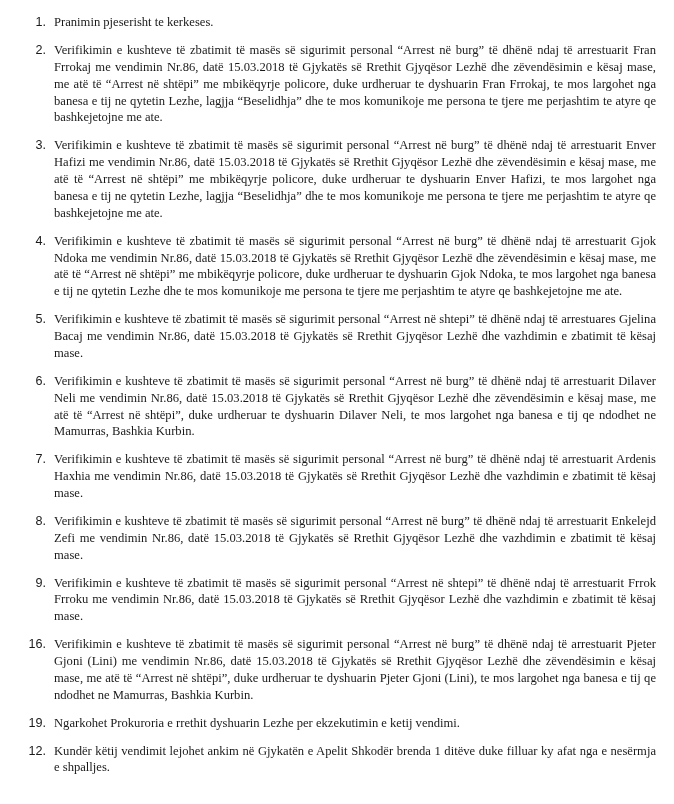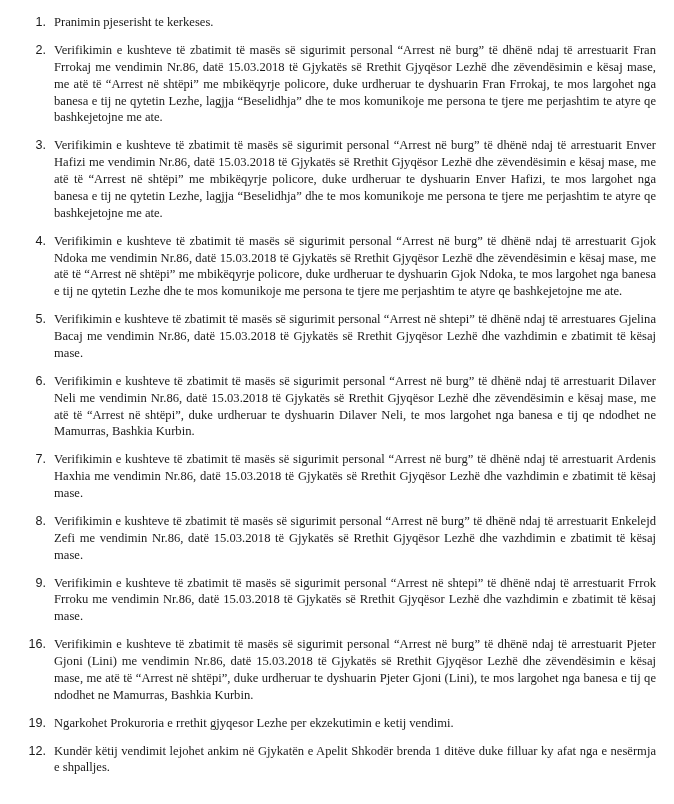--- a/index.html
+++ b/index.html
@@ -91,20 +91,20 @@
     <li>
       <span class="num">9.</span>
       <span class="txt">Verifikimin e kushteve të zbatimit të masës së sigurimit personal “Arrest në shtepi” të dhënë ndaj të arrestuarit Frrok Frroku me vendimin Nr.86, datë 15.03.2018 të Gjykatës së Rrethit Gjyqësor Lezhë dhe vazhdimin e zbatimit të kësaj mase.</span>
     </li>
     <li>
       <span class="num">16.</span>
       <span class="txt">Verifikimin e kushteve të zbatimit të masës së sigurimit personal “Arrest në burg” të dhënë ndaj të arrestuarit Pjeter Gjoni (Lini) me vendimin Nr.86, datë 15.03.2018 të Gjykatës së Rrethit Gjyqësor Lezhë dhe zëvendësimin e kësaj mase, me atë të “Arrest në shtëpi”, duke urdheruar te dyshuarin Pjeter Gjoni (Lini), te mos largohet nga banesa e tij qe ndodhet ne Mamurras, Bashkia Kurbin.</span>
     </li>
     <li>
       <span class="num">19.</span>
-      <span class="txt">Ngarkohet Prokuroria e rrethit gjyqesor Lezhe per ekzekutimin e ketij vendimi.</span>
+      <span class="txt">Ngarkohet Prokuroria e rrethit dyshuarin Lezhe per ekzekutimin e ketij vendimi.</span>
     </li>
     <li>
       <span class="num">12.</span>
       <span class="txt">Kundër këtij vendimit lejohet ankim në Gjykatën e Apelit Shkodër brenda 1 ditëve duke filluar ky afat nga e nesërmja e shpalljes.</span>
     </li>
   </ol>
 </div>
 
 </body></html>

